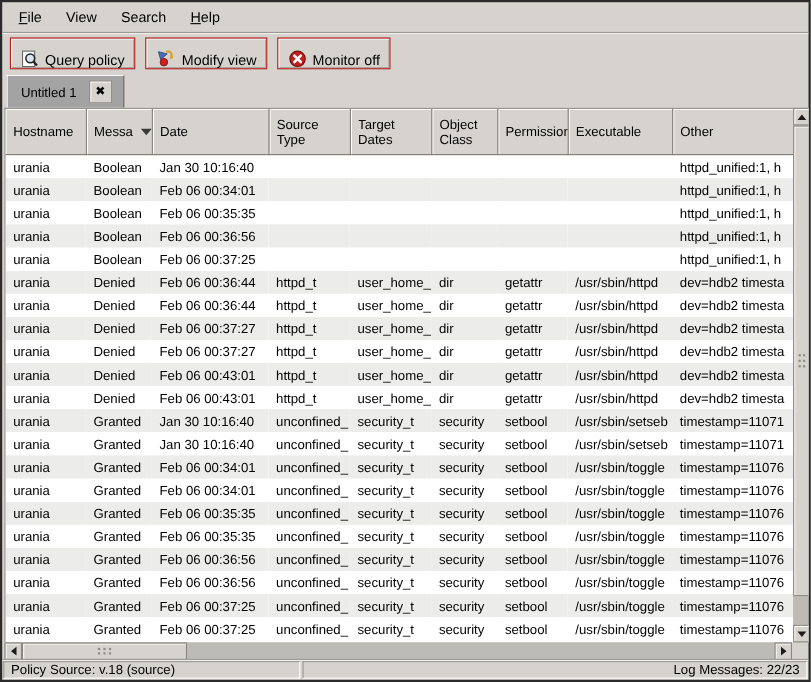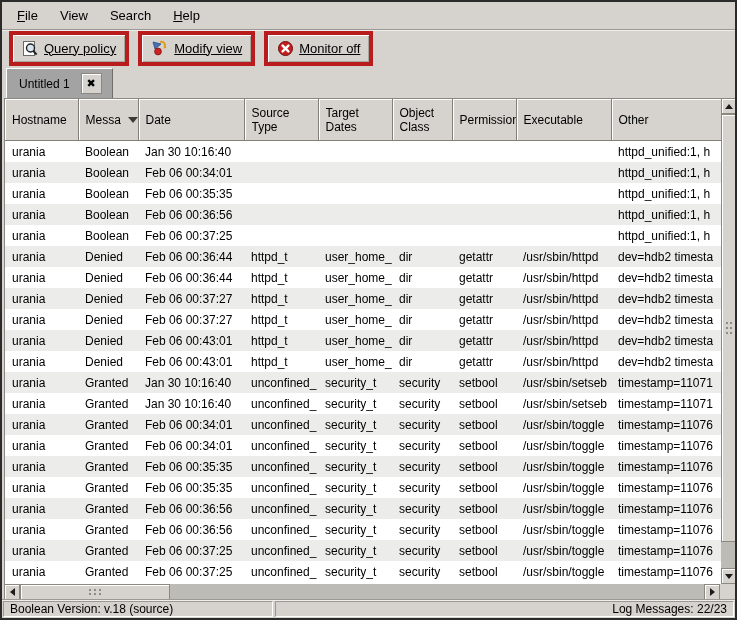--- a/index.html
+++ b/index.html
@@ -11,23 +11,23 @@
     font-size:12px;color:#000;
     -webkit-font-smoothing:antialiased;
   }
   
   .menubar{position:absolute;left:0;top:0;right:0;height:27px;display:flex;align-items:center;
     padding-left:4px;border-bottom:1px solid #9b9993;box-shadow:0 1px 0 #efeeea;}
   .menu-item{padding:4px 11px;font-size:13px;cursor:default;}
   .menu-item .mn{text-decoration:underline;}
   
   .toolbar{position:absolute;left:0;top:28px;right:0;height:36px;display:flex;align-items:center;gap:9px;padding-left:7px;}
-  .tbtn{display:flex;align-items:center;gap:5px;height:27px;padding:0 9px;background:#d6d3ce;
-    border:4px solid #b91c1c;box-shadow:inset 1px 1px 0 #ffffff, inset -1px -1px 0 #a8a69e;
-    font-size:13px;cursor:default;text-decoration:underline;}
+  .tbtn{display:flex;align-items:flex-end;gap:5px;height:27px;padding:0 9px;background:#d6d3ce;
+    border:1px solid #b91c1c;box-shadow:inset 1px 1px 0 #ffffff, inset -1px -1px 0 #a8a69e;
+    font-size:13px;cursor:default;}
   .tbtn svg{display:block;}
   
   .tabstrip{position:absolute;left:0;top:64px;right:0;height:32px;}
   .tab{position:absolute;left:4px;bottom:0;height:29px;display:flex;align-items:center;gap:11px;
     padding:0 10px 0 12px;background:#a3a3a3;
     border:1px solid #6f6d66;border-bottom:none;border-top-color:#ffffff;border-left-color:#ffffff;
     font-size:12px;}
   .tab-close{width:19px;height:19px;display:flex;align-items:center;justify-content:center;
     background:#d6d3ce;border:1px solid #8a887f;box-shadow:inset 1px 1px 0 #fff;
     font-size:11px;font-weight:bold;line-height:1;cursor:default;}
@@ -445,18 +445,18 @@
   <div class="sb-thumb" style="left:16px;top:0;width:150px;height:16px;">
       <span class="grip h"></span>
     </div>
   <div class="sb-btn" style="right:0;top:0;left:auto;">
       <span class="arr right"></span>
     </div>
 </div>
 
 <div class="statusbar">
   <div class="status-panel sp-left">
-      <span>Boolean Version: v.18 (source)</span>
+      <span>Policy Source: v.18 (source)</span>
     </div>
   <div class="status-panel sp-mid">
       <span>Log Messages: 22/23</span>
     </div>
 </div>
 
 </body></html>

